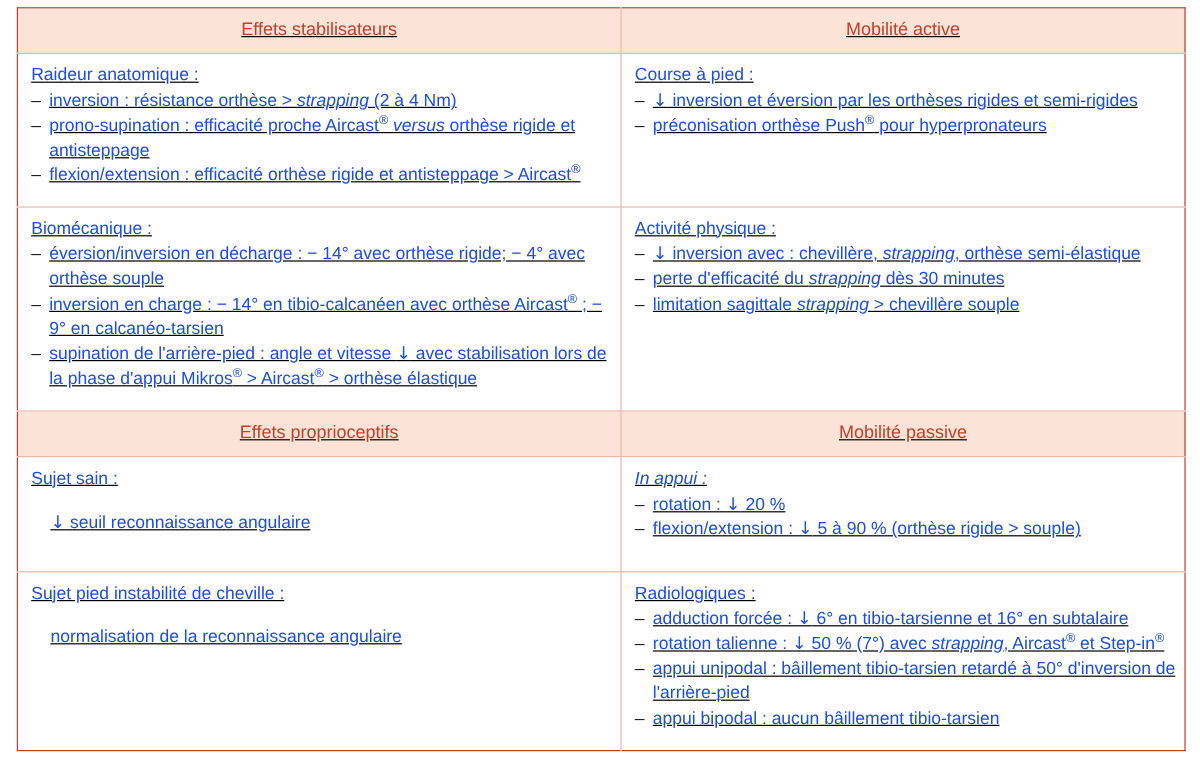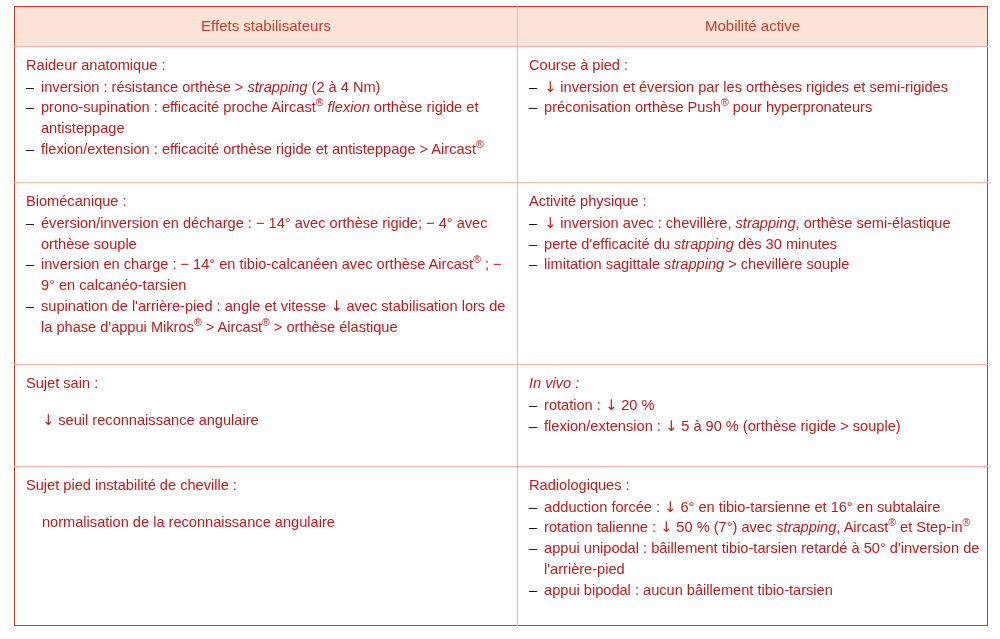--- a/index.html
+++ b/index.html
@@ -21,30 +21,31 @@
     height: 620px;
     box-sizing: border-box;
   }
   table.ortho-table {
     width: 100%;
     height: 100%;
     border-collapse: collapse;
     table-layout: fixed;
     border: 1.5px solid #c0402b;
     background: #ffffff;
+    text-decoration: underline;
   }
   table.ortho-table col.col-left { width: 51.7%; }
   table.ortho-table col.col-right { width: 48.3%; }
 
   td {
     vertical-align: top;
     padding: 8px 0 10px 11px;
     font-size: 14.6px;
     line-height: 1.42;
-    color: #b91c1c;
+    color: #1d4ed8;
     border-left: 1.2px solid #f0b6a2;
     border-right: 1.2px solid #f0b6a2;
     border-top: 1.2px solid #f0b6a2;
     border-bottom: 1.2px solid #f0b6a2;
   }
   tr.header-row td {
     background: #fce3d8;
     color: #c0402b;
     text-align: center;
     vertical-align: middle;
@@ -112,21 +113,21 @@
     <tbody id="table-body">
         <tr class="header-row first-header">
           <td class="cell-left">Effets stabilisateurs</td>
           <td class="cell-right">Mobilité active</td>
         </tr>
         <tr class="body-row">
           <td class="cell-left">
             <p class="cell-title">Raideur anatomique :</p>
             <ul class="dash-list">
               <li>inversion : résistance orthèse &gt; <i>strapping</i> (2 à 4 Nm)</li>
-              <li>prono-supination : efficacité proche Aircast<sup class="reg">®</sup> <i>flexion</i> orthèse rigide et antisteppage</li>
+              <li>prono-supination : efficacité proche Aircast<sup class="reg">®</sup> <i>versus</i> orthèse rigide et antisteppage</li>
               <li>flexion/extension : efficacité orthèse rigide et antisteppage &gt; Aircast<sup class="reg">®</sup></li>
             </ul>
           </td>
           <td class="cell-right">
             <p class="cell-title">Course à pied :</p>
             <ul class="dash-list">
               <li><span class="arrow-down">↓</span> inversion et éversion par les orthèses rigides et semi-rigides</li>
               <li>préconisation orthèse Push<sup class="reg">®</sup> pour hyperpronateurs</li>
             </ul>
           </td>
@@ -142,27 +143,31 @@
           </td>
           <td class="cell-right">
             <p class="cell-title">Activité physique :</p>
             <ul class="dash-list">
               <li><span class="arrow-down">↓</span> inversion avec : chevillère, <i>strapping</i>, orthèse semi-élastique</li>
               <li>perte d'efficacité du <i>strapping</i> dès 30 minutes</li>
               <li>limitation sagittale <i>strapping</i> &gt; chevillère souple</li>
             </ul>
           </td>
         </tr>
+        <tr class="header-row">
+          <td class="cell-left">Effets proprioceptifs</td>
+          <td class="cell-right">Mobilité passive</td>
+        </tr>
         <tr class="body-row">
           <td class="cell-left">
             <p class="cell-title">Sujet sain :</p>
             <p class="plain-line"><span class="arrow-down">↓</span> seuil reconnaissance angulaire</p>
           </td>
           <td class="cell-right">
-            <p class="cell-title italic">In vivo :</p>
+            <p class="cell-title italic">In appui :</p>
             <ul class="dash-list">
               <li>rotation : <span class="arrow-down">↓</span> 20 %</li>
               <li>flexion/extension : <span class="arrow-down">↓</span> 5 à 90 % (orthèse rigide &gt; souple)</li>
             </ul>
           </td>
         </tr>
         <tr class="body-row last-row">
           <td class="cell-left">
             <p class="cell-title">Sujet pied instabilité de cheville :</p>
             <p class="plain-line">normalisation de la reconnaissance angulaire</p>

